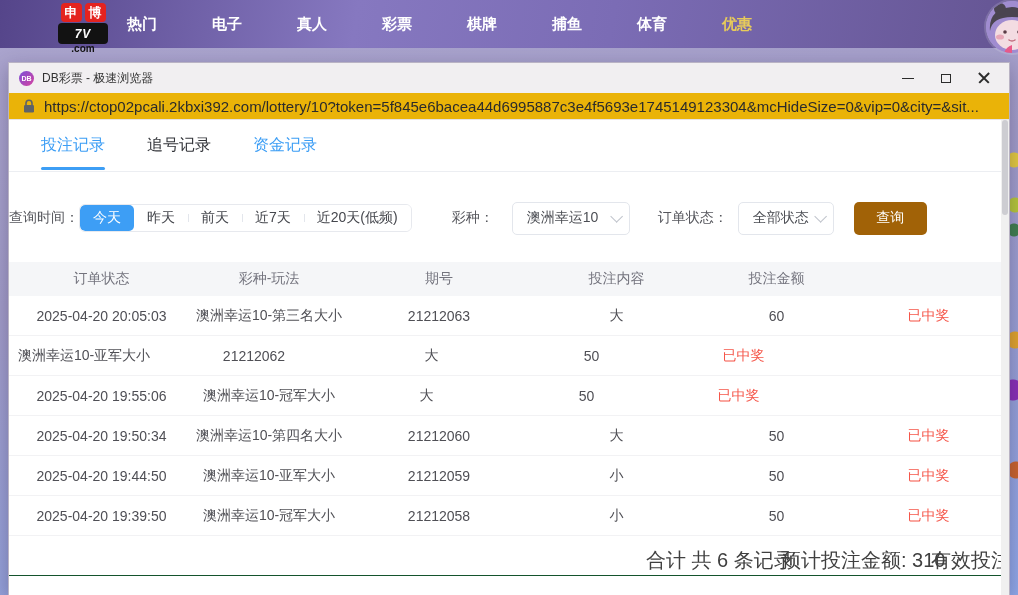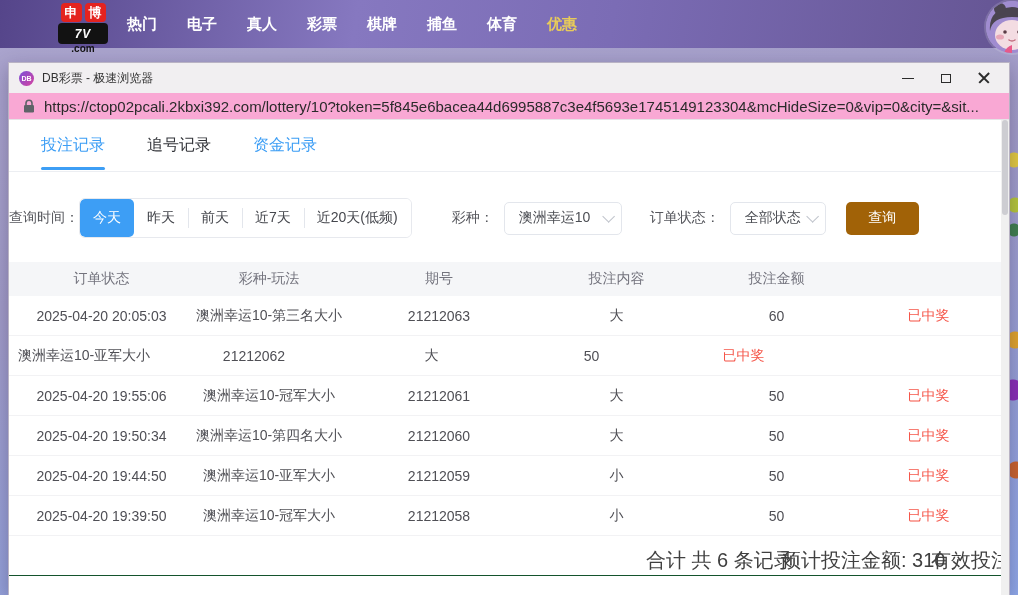--- a/index.html
+++ b/index.html
@@ -28,21 +28,21 @@
   .logo-badge {
     width:21px; height:19px; background:#e4231f; color:#fff; border-radius:4px;
     font-size:13px; font-weight:bold; display:flex; align-items:center; justify-content:center;
   }
   .logo-brand {
     margin-top:1px; width:50px; height:21px; background:#121212; color:#fff; border-radius:4px;
     font-size:12px; font-weight:bold; font-style:italic; letter-spacing:1px;
     display:flex; align-items:center; justify-content:center;
   }
   .logo-suffix { font-size:10px; font-weight:bold; color:#141414; line-height:9px; }
-  .main-nav { position:absolute; left:112px; top:0; height:48px; display:flex; align-items:center; }
+  .main-nav { position:absolute; left:112px; top:0; height:48px; display:flex; align-items:center;gap:25px; }
   .nav-item { width:60px; text-align:center; color:#ffffff; font-size:15px; font-weight:bold; cursor:pointer; }
   .nav-item.highlight { color:#e8cb5a; }
   .avatar {
     position:absolute; left:986px; top:1px; width:52px; height:52px; border-radius:50%;
     overflow:hidden; background:#a794d6; box-shadow:0 0 0 2px rgba(255,255,255,.15);
   }
 
   
   .window {
     position:absolute; left:8px; top:62px; width:1002px; height:533px;
@@ -64,21 +64,21 @@
   .glyph-min { width:12px; height:0; border-top:1.5px solid #2b2b2b; display:block; }
   .glyph-max { width:10px; height:9px; border:1.5px solid #2b2b2b; display:block; }
   .glyph-close { position:relative; width:12px; height:12px; display:block; }
   .glyph-close::before,.glyph-close::after {
     content:""; position:absolute; left:-1px; top:5px; width:14px; height:1.5px; background:#2b2b2b;
   }
   .glyph-close::before { transform:rotate(45deg); }
   .glyph-close::after { transform:rotate(-45deg); }
 
   .url-bar {
-    height:27px; background:#f9a8d4; border-bottom:1px solid #e6e4e7;
+    height:27px; background:#eab308; border-bottom:1px solid #e6e4e7;
     display:flex; align-items:center; padding-left:14px;
   }
   .lock-icon { margin-right:9px; display:flex; }
   .url-text { font-size:15px; color:#2b2b2b; white-space:nowrap; overflow:hidden; }
 
   
   .page { position:relative; height:475px; background:#fff; }
   .scrollbar {
     position:absolute; right:0; top:0; width:8px; height:475px; background:#f0f0f0; z-index:5;
   }
@@ -88,21 +88,21 @@
   .tab { font-size:16px; color:#33353a; margin-right:42px; position:relative; height:52px; display:flex; align-items:center; cursor:pointer; }
   .tab.active { color:#3d9ef5; }
   .tab.accent { color:#3d9ef5; }
   .tab.active::after {
     content:""; position:absolute; left:0; bottom:2px; width:100%; height:3px; background:#3d9ef5; border-radius:2px;
   }
 
   .filter-row { margin-top:28px; display:flex; align-items:center; height:36px; }
   .filter-label { font-size:14px; color:#55565c; }
   .seg-group {
-    display:flex; align-items:stretch; height:40px; border:1px solid #e7e9ee; border-radius:6px;
+    display:flex; align-items:stretch; height:28px; border:1px solid #e7e9ee; border-radius:6px;
     overflow:hidden; margin-right:40px; background:#fff;
   }
   .seg-opt {
     min-width:46px; padding:0 13px; font-size:14px; color:#45474d;
     display:flex; align-items:center; justify-content:center; cursor:pointer; position:relative; background:#fff;
   }
   .seg-opt.divided::before { content:""; position:absolute; left:0; top:9px; bottom:9px; width:1px; background:#e3e6ec; }
   .seg-opt.active { background:#3d9ef5; color:#fff; border-radius:5px; }
   .select-box {
     width:118px; height:33px; border:1px solid #e3e6ec; border-radius:5px; background:#fff;
@@ -215,21 +215,21 @@
 
     <div class="filter-row">
       <span class="filter-label">查询时间：</span>
       <div class="seg-group">
           <div class="seg-opt active">今天</div>
           <div class="seg-opt">昨天</div>
           <div class="seg-opt divided">前天</div>
           <div class="seg-opt divided">近7天</div>
           <div class="seg-opt divided">近20天(低频)</div>
         </div>
-      <span class="filter-label" style="margin-right:10px;">彩种：</span>
+      <span class="filter-label" style="margin-right:18px;">彩种：</span>
       <div class="select-box">
         <span>澳洲幸运10</span>
         <span class="chevron"></span>
       </div>
       <span class="filter-label" style="margin-right:10px;">订单状态：</span>
       <div class="select-box" style="width:96px;margin-right:0;">
         <span>全部状态</span>
         <span class="chevron"></span>
       </div>
       <button class="query-btn">查询</button>
@@ -255,21 +255,20 @@
           <div class="t-row">
             <div class="cell c1">澳洲幸运10-亚军大小</div>
             <div class="cell c2">21212062</div>
             <div class="cell c3">大</div>
             <div class="cell c4">50</div>
             <div class="cell c5">已中奖</div>
           </div>
           <div class="t-row">
             <div class="cell c0">2025-04-20 19:55:06</div>
             <div class="cell c1">澳洲幸运10-冠军大小</div>
-            <div class="cell c2">21212061</div>
             <div class="cell c3">大</div>
             <div class="cell c4">50</div>
             <div class="cell c5">已中奖</div>
           </div>
           <div class="t-row">
             <div class="cell c0">2025-04-20 19:50:34</div>
             <div class="cell c1">澳洲幸运10-第四名大小</div>
             <div class="cell c2">21212060</div>
             <div class="cell c3">大</div>
             <div class="cell c4">50</div>

